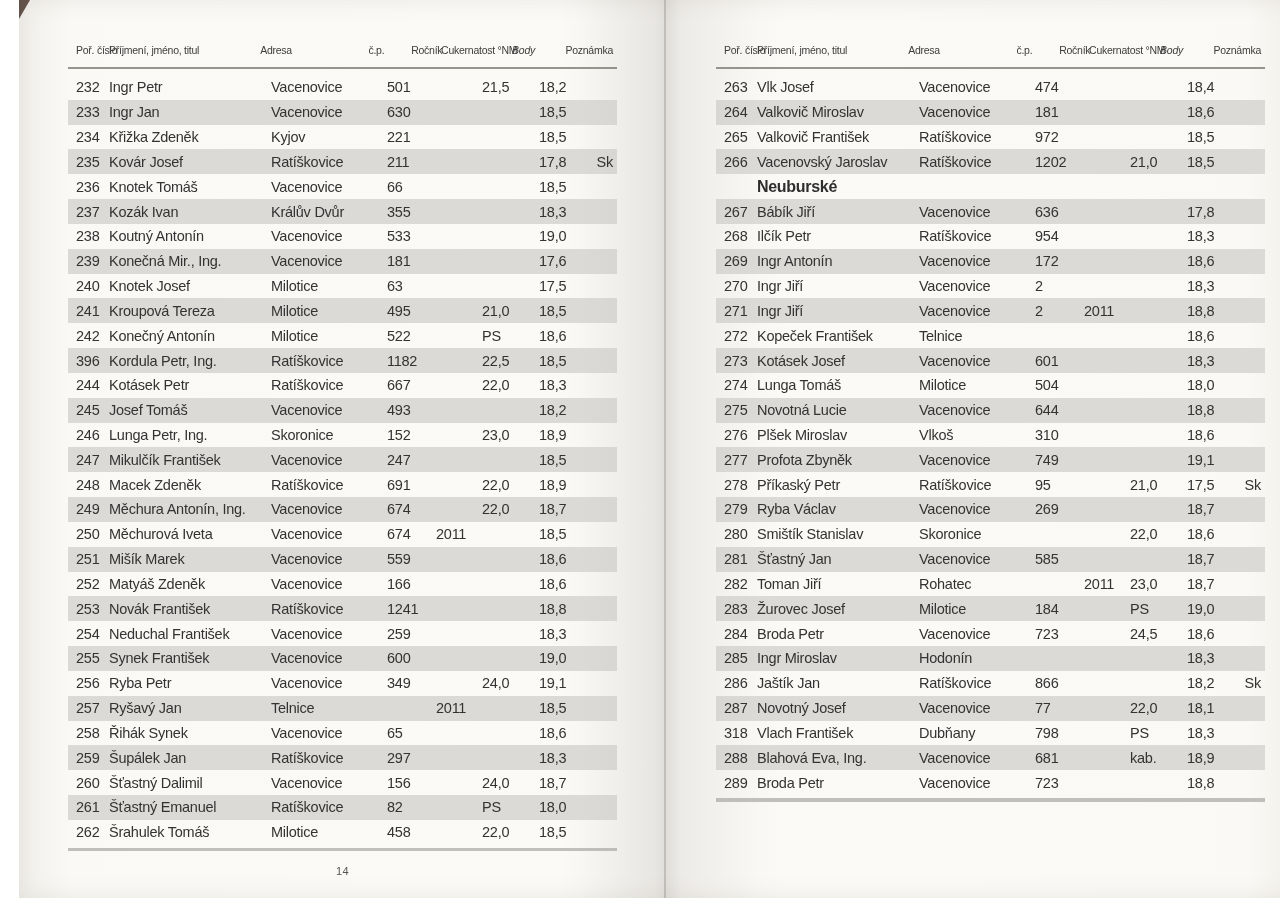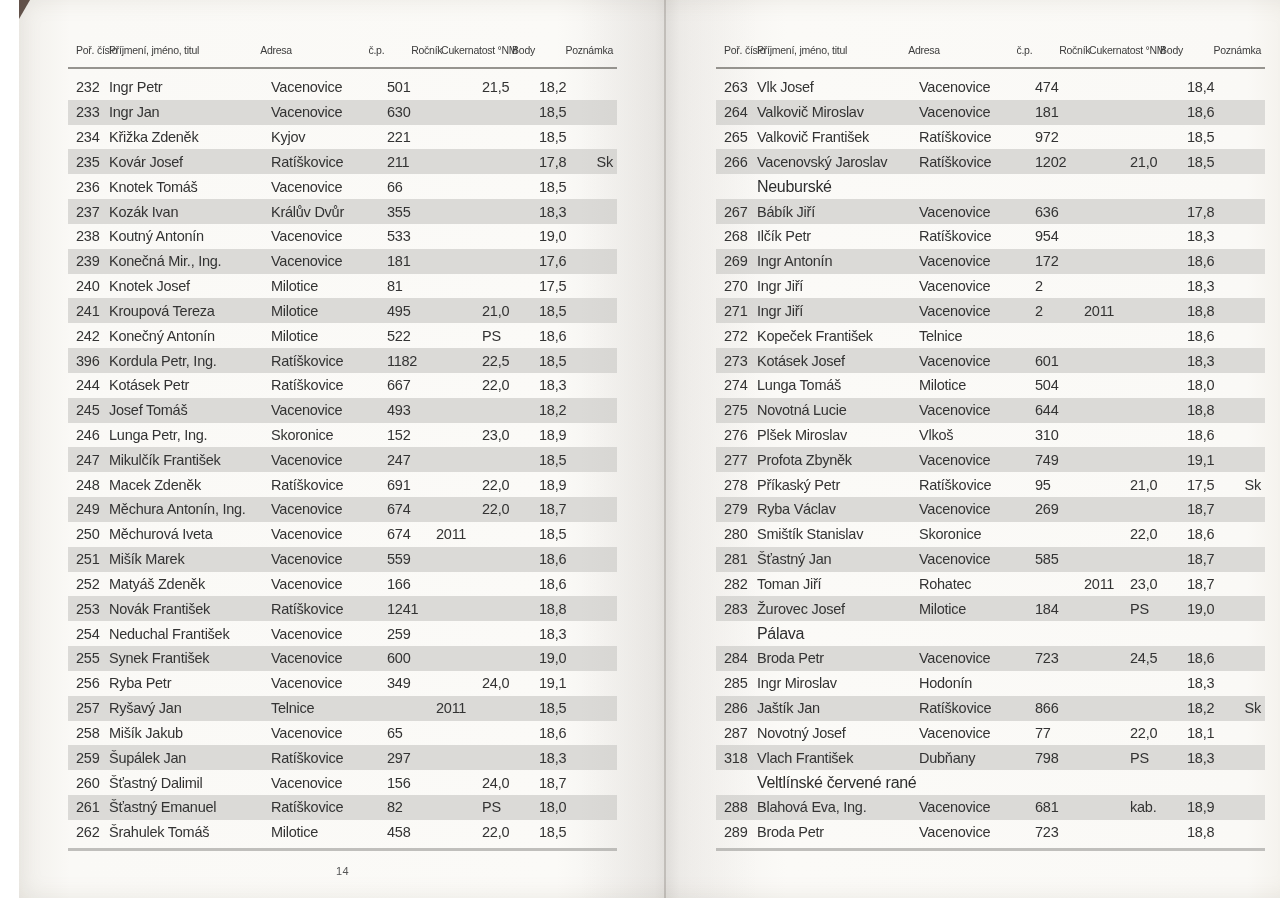--- a/index.html
+++ b/index.html
@@ -36,22 +36,22 @@
   .c-num,.h-num{width:41px;padding-left:8px;box-sizing:border-box;}
   .c-name,.h-name{width:162px;}
   .c-address,.h-address{width:116px;}
   .c-cp,.h-cp{width:49px;}
   .c-vintage,.h-vintage{width:46px;}
   .c-sugar,.h-sugar{width:55px;}
   .c-points,.h-points{width:57px;padding-left:2px;box-sizing:border-box;}
   .c-note,.h-note{flex:1;text-align:right;padding-right:4px;}
   .h-sugar{text-indent:-16px;}
   .h-vintage{text-indent:-3px;}
-  .h-points{text-indent:-2px;}
-  .sec-label{margin-left:41px;font-weight:normal;font-size:16px;letter-spacing:-0.3px;color:#2e2e2e;text-align:right;}
+  .h-points{text-indent:-2px;font-style:italic;}
+  .sec-label{margin-left:41px;font-weight:bold;font-size:16px;letter-spacing:-0.3px;color:#2e2e2e;text-align:right;}
   .bottom-rule{height:3.5px;background:#c0bfbc;margin-top:3px;}
   .page-num{margin-top:14px;text-align:center;font-size:11px;color:#555;letter-spacing:0.5px;}
 </style>
 </head>
 <body>
 
 <div class="canvas">
   <div class="corner-mark"></div>
 
   <div class="page page-left">
@@ -144,21 +144,21 @@
           <div class="cell c-cp">181</div>
           <div class="cell c-vintage"></div>
           <div class="cell c-sugar"></div>
           <div class="cell c-points">17,6</div>
           <div class="cell c-note"></div>
         </div>
         <div class="row">
           <div class="cell c-num">240</div>
           <div class="cell c-name">Knotek Josef</div>
           <div class="cell c-address">Milotice</div>
-          <div class="cell c-cp">81</div>
+          <div class="cell c-cp">63</div>
           <div class="cell c-vintage"></div>
           <div class="cell c-sugar"></div>
           <div class="cell c-points">17,5</div>
           <div class="cell c-note"></div>
         </div>
         <div class="row">
           <div class="cell c-num">241</div>
           <div class="cell c-name">Kroupová Tereza</div>
           <div class="cell c-address">Milotice</div>
           <div class="cell c-cp">495</div>
@@ -322,21 +322,21 @@
           <div class="cell c-name">Ryšavý Jan</div>
           <div class="cell c-address">Telnice</div>
           <div class="cell c-cp"></div>
           <div class="cell c-vintage">2011</div>
           <div class="cell c-sugar"></div>
           <div class="cell c-points">18,5</div>
           <div class="cell c-note"></div>
         </div>
         <div class="row">
           <div class="cell c-num">258</div>
-          <div class="cell c-name">Mišík Jakub</div>
+          <div class="cell c-name">Řihák Synek</div>
           <div class="cell c-address">Vacenovice</div>
           <div class="cell c-cp">65</div>
           <div class="cell c-vintage"></div>
           <div class="cell c-sugar"></div>
           <div class="cell c-points">18,6</div>
           <div class="cell c-note"></div>
         </div>
         <div class="row">
           <div class="cell c-num">259</div>
           <div class="cell c-name">Šupálek Jan</div>
@@ -602,23 +602,20 @@
           <div class="cell c-num">283</div>
           <div class="cell c-name">Žurovec Josef</div>
           <div class="cell c-address">Milotice</div>
           <div class="cell c-cp">184</div>
           <div class="cell c-vintage"></div>
           <div class="cell c-sugar">PS</div>
           <div class="cell c-points">19,0</div>
           <div class="cell c-note"></div>
         </div>
         <div class="row">
-          <div class="sec-label">Pálava</div>
-        </div>
-        <div class="row">
           <div class="cell c-num">284</div>
           <div class="cell c-name">Broda Petr</div>
           <div class="cell c-address">Vacenovice</div>
           <div class="cell c-cp">723</div>
           <div class="cell c-vintage"></div>
           <div class="cell c-sugar">24,5</div>
           <div class="cell c-points">18,6</div>
           <div class="cell c-note"></div>
         </div>
         <div class="row">
@@ -653,23 +650,20 @@
         </div>
         <div class="row">
           <div class="cell c-num">318</div>
           <div class="cell c-name">Vlach František</div>
           <div class="cell c-address">Dubňany</div>
           <div class="cell c-cp">798</div>
           <div class="cell c-vintage"></div>
           <div class="cell c-sugar">PS</div>
           <div class="cell c-points">18,3</div>
           <div class="cell c-note"></div>
-        </div>
-        <div class="row">
-          <div class="sec-label">Veltlínské červené rané</div>
         </div>
         <div class="row">
           <div class="cell c-num">288</div>
           <div class="cell c-name">Blahová Eva, Ing.</div>
           <div class="cell c-address">Vacenovice</div>
           <div class="cell c-cp">681</div>
           <div class="cell c-vintage"></div>
           <div class="cell c-sugar">kab.</div>
           <div class="cell c-points">18,9</div>
           <div class="cell c-note"></div>

